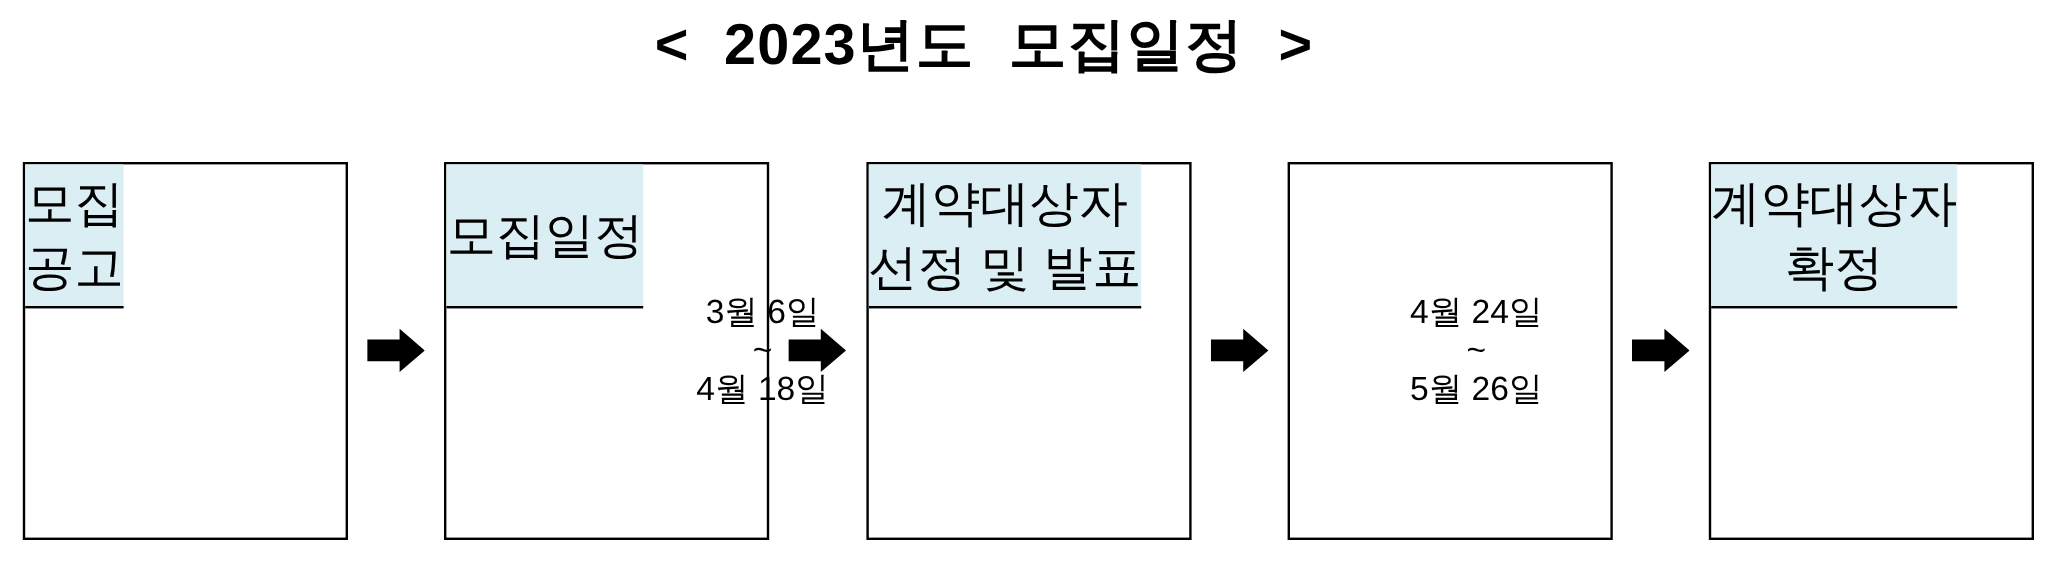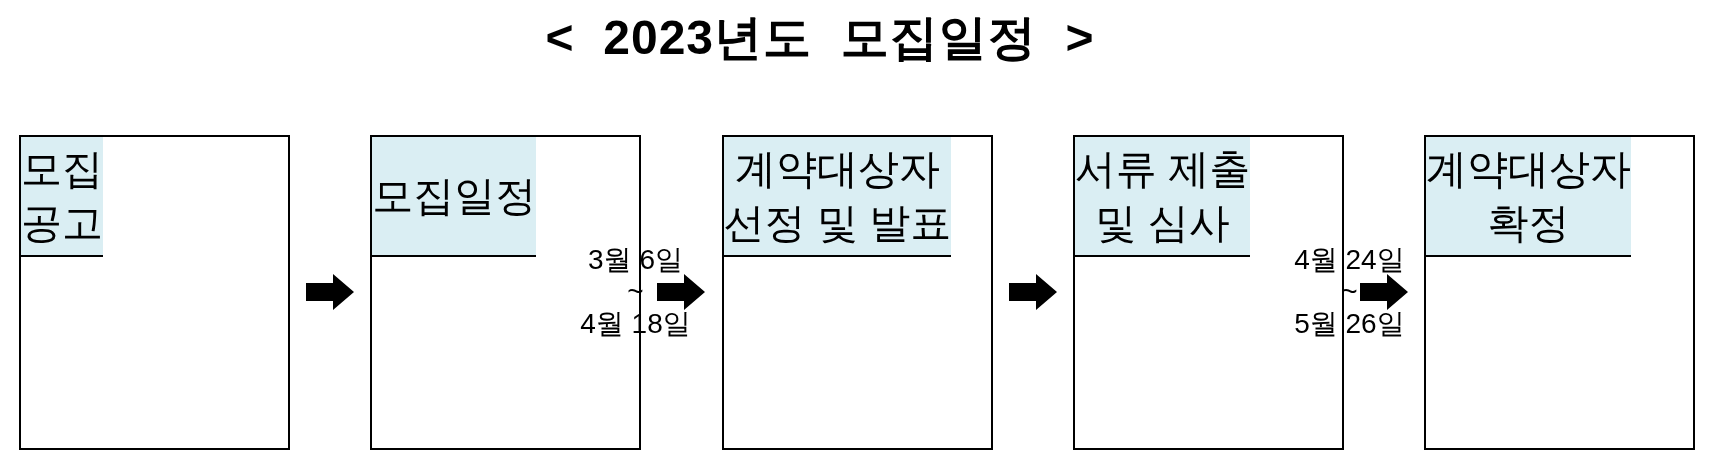--- a/index.html
+++ b/index.html
@@ -125,25 +125,20 @@
     </div>
   </div>
 
   <div class="arrow-cell">
     <svg class="arrow-icon" width="48" height="36" viewBox="0 0 48 36">
       <polygon points="0,9 27,9 27,0 48,18 27,36 27,27 0,27" fill="#000000"></polygon>
     </svg>
   </div>
 
   <div class="step">
-    <div class="step-header">
-      <div class="step-header-main">서류 제출
-및 심사</div>
-      <div class="step-header-sub"></div>
-    </div>
     <div class="step-body">4월 24일
 ~
 5월 26일</div>
   </div>
 
   <div class="arrow-cell">
     <svg class="arrow-icon" width="48" height="36" viewBox="0 0 48 36">
       <polygon points="0,9 27,9 27,0 48,18 27,36 27,27 0,27" fill="#000000"></polygon>
     </svg>
   </div>

